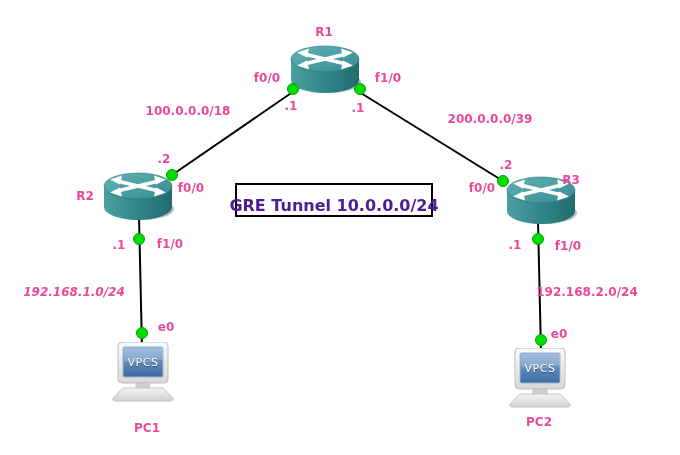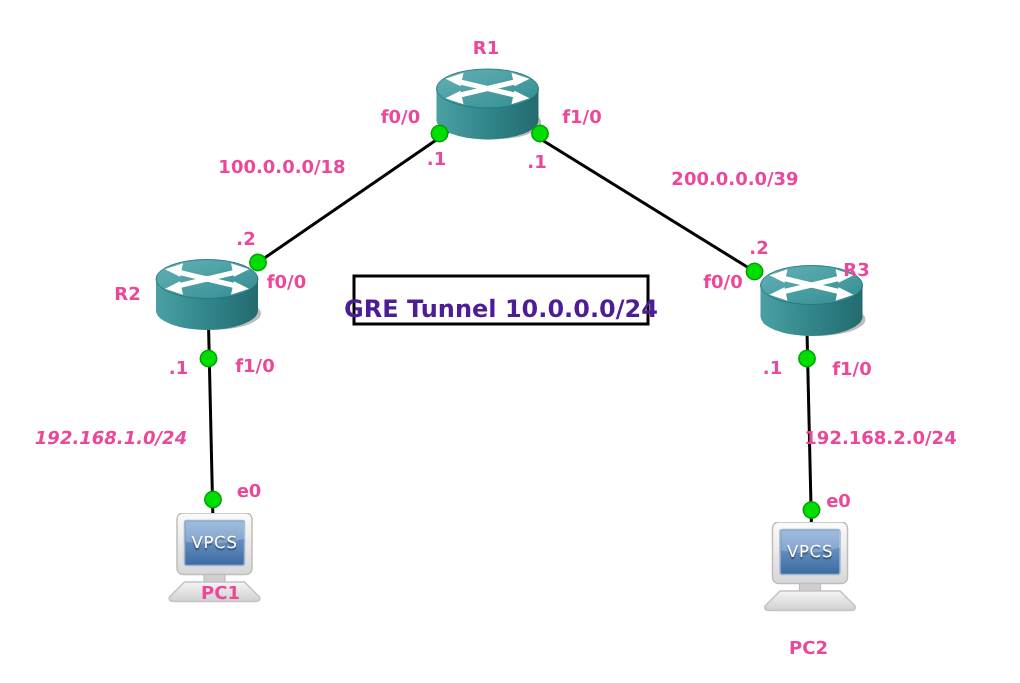--- a/index.html
+++ b/index.html
@@ -120,22 +120,22 @@
       <circle cx="503" cy="181" r="5.5"></circle>
       <circle cx="538" cy="239" r="5.5"></circle>
       <circle cx="142" cy="333" r="5.5"></circle>
       <circle cx="541" cy="340" r="5.5"></circle>
     </g>
   </svg>
 
   <div class="lbl" style="left:324px; top:32px;">R1</div>
   <div class="lbl" style="left:85px;  top:196px;">R2</div>
   <div class="lbl" style="left:571px; top:180px;">R3</div>
-  <div class="lbl" style="left:147px; top:395px;">PC1</div>
-  <div class="lbl" style="left:539px; top:432px;">PC2</div>
+  <div class="lbl" style="left:147px; top:428px;">PC1</div>
+  <div class="lbl" style="left:539px; top:422px;">PC2</div>
 
   <div class="lbl" style="left:267px; top:78px;">f0/0</div>
   <div class="lbl" style="left:388px; top:78px;">f1/0</div>
   <div class="lbl" style="left:191px; top:188px;">f0/0</div>
   <div class="lbl" style="left:170px; top:244px;">f1/0</div>
   <div class="lbl" style="left:482px; top:188px;">f0/0</div>
   <div class="lbl" style="left:568px; top:246px;">f1/0</div>
   <div class="lbl" style="left:166px; top:327px;">e0</div>
   <div class="lbl" style="left:559px; top:334px;">e0</div>
 

